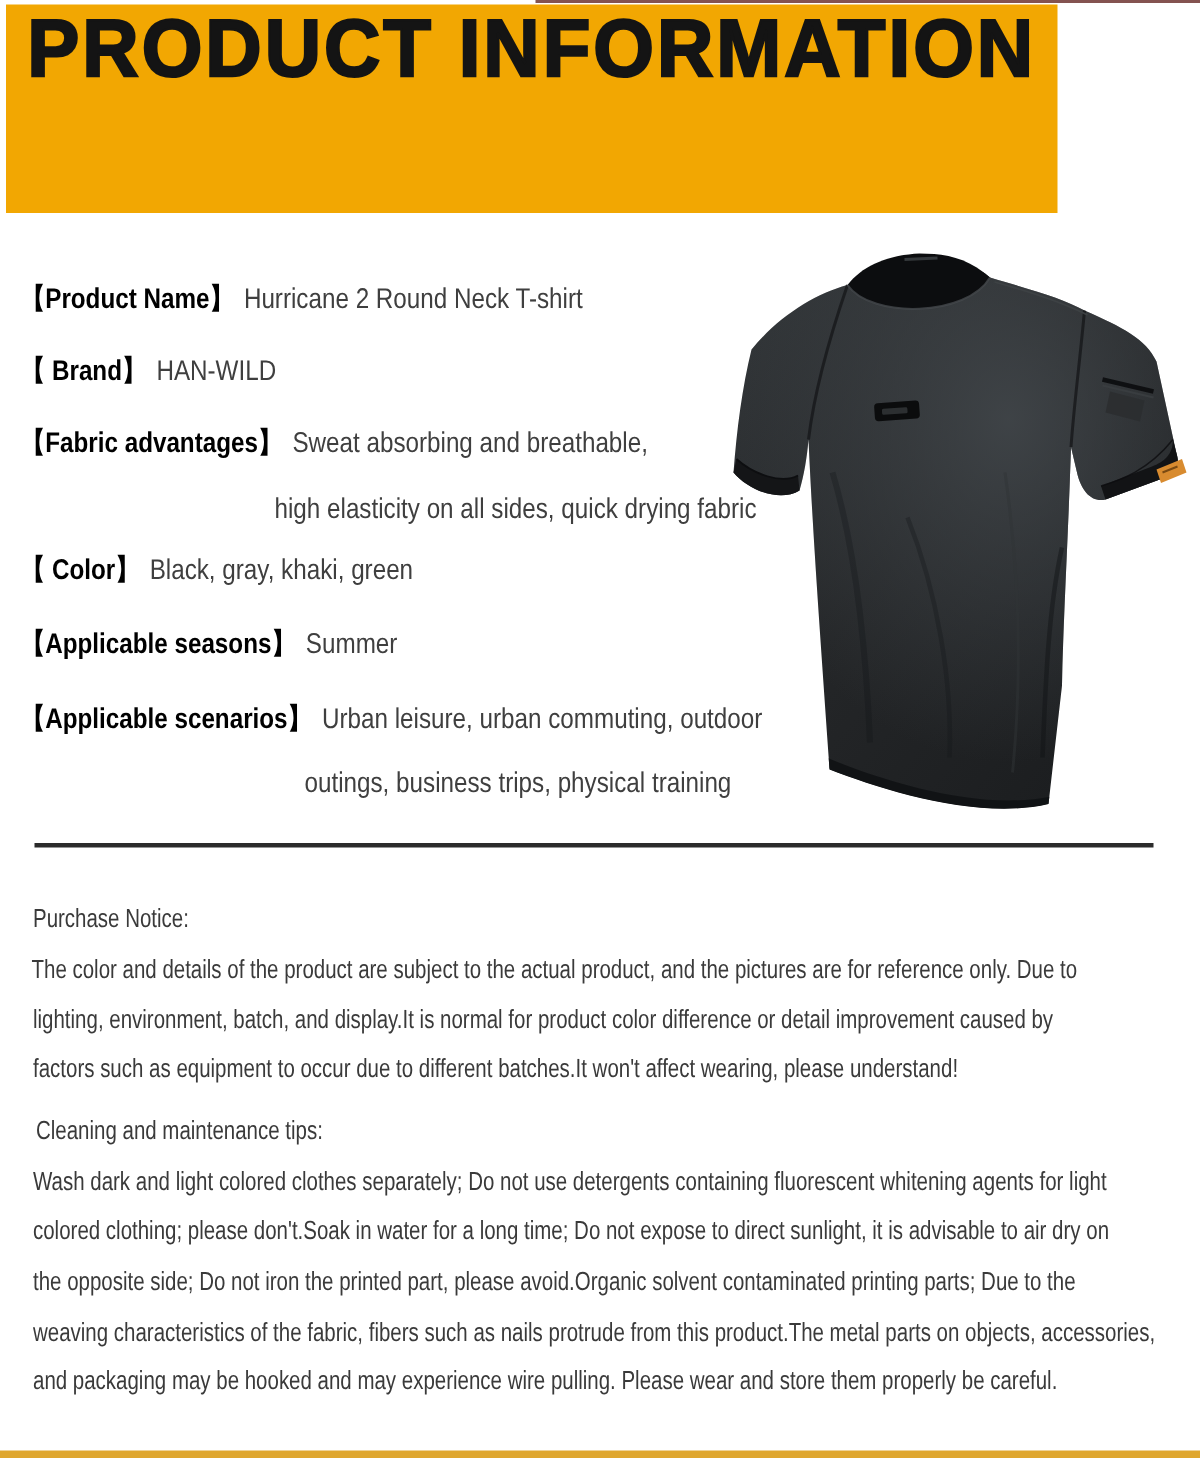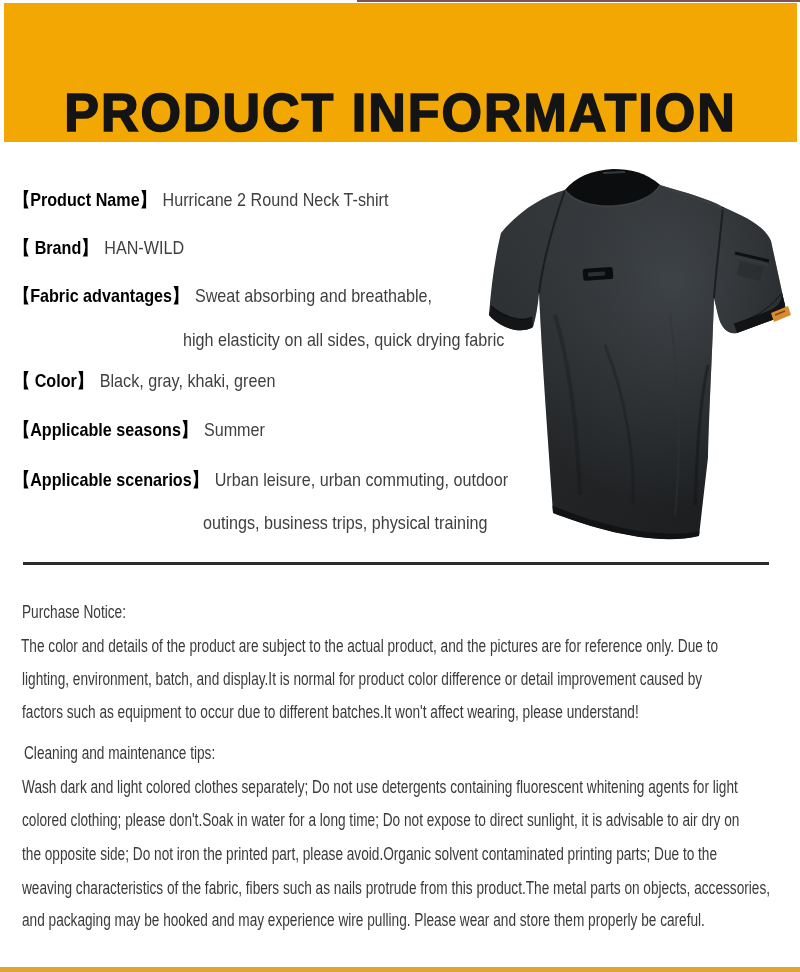--- a/index.html
+++ b/index.html
@@ -1,21 +1,21 @@
 <!DOCTYPE html>
 <html><head>
 <meta charset="utf-8">
 <style>
   html,body{margin:0;padding:0;background:#fff;}
   body{width:800px;height:972px;position:relative;overflow:hidden;
        font-family:"Liberation Sans","DejaVu Sans",sans-serif;}
 
   
-  .banner{position:absolute;left:4px;top:3px;width:793px;height:139px;
-          background:#F2A702;display:flex;align-items:flex-end;justify-content:center;}
+  .banner{position:absolute;left:4px;top:3px;width:701px;height:139px;
+          background:#F2A702;display:flex;align-items:flex-start;justify-content:center;}
   .banner h1{margin:0;font-size:52px;font-weight:bold;color:#141414;
              letter-spacing:2px;-webkit-text-stroke:1.6px #141414;
              transform:scaleY(1.04);white-space:nowrap;}
   .top-artifact{position:absolute;left:357px;top:0;width:443px;height:2px;
                 background:#6e3531;opacity:.85;}
 
   
   .row{position:absolute;left:14px;font-size:19px;line-height:24px;
        transform:scaleX(0.85);transform-origin:0 50%;white-space:nowrap;}
   .row .lbl{font-weight:bold;color:#000;}

